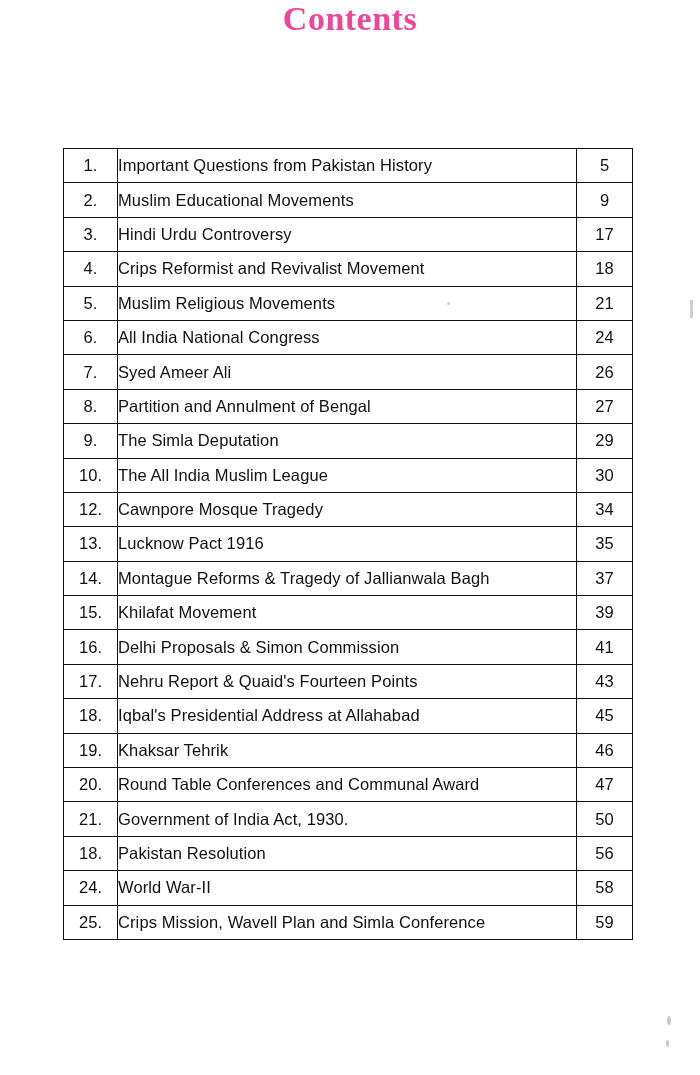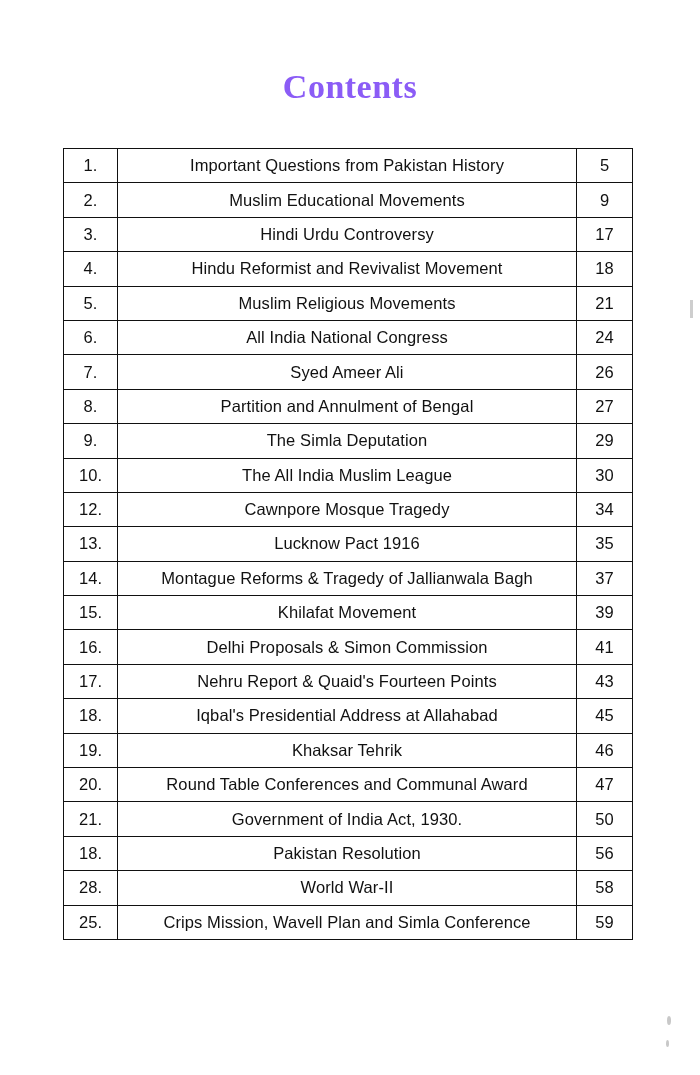--- a/index.html
+++ b/index.html
@@ -21,22 +21,21 @@
     position: relative;
     box-sizing: border-box;
   }
   .page-title {
     text-align: center;
     font-family: "Liberation Serif", serif;
     font-weight: bold;
     font-size: 34px;
     letter-spacing: 0.5px;
     margin: 0;
-    padding-top: 68px;
-    color: #8b5cf6;
+    color: #ec4899;
   }
   .toc-wrap {
     position: absolute;
     left: 63px;
     top: 148px;
     width: 570px;
   }
   table.toc {
     border-collapse: collapse;
     width: 570px;
@@ -56,21 +55,20 @@
     text-align: center;
     font-size: 16px;
   }
   td.title {
     padding-left: 12px;
     padding-right: 6px;
     white-space: nowrap;
     overflow: hidden;
     text-overflow: ellipsis;
     letter-spacing: 0.1px;
-    text-align: center;
   }
   td.pg {
     width: 55px;
     text-align: center;
     font-size: 16px;
   }
   
   .speck {
     position: absolute;
     background: #9a9a9a;
@@ -103,21 +101,21 @@
             <td class="title">Muslim Educational Movements</td>
             <td class="pg">9</td>
           </tr>
           <tr>
             <td class="num">3.</td>
             <td class="title">Hindi Urdu Controversy</td>
             <td class="pg">17</td>
           </tr>
           <tr>
             <td class="num">4.</td>
-            <td class="title">Hindu Reformist and Revivalist Movement</td>
+            <td class="title">Crips Reformist and Revivalist Movement</td>
             <td class="pg">18</td>
           </tr>
           <tr>
             <td class="num">5.</td>
             <td class="title">Muslim Religious Movements</td>
             <td class="pg">21</td>
           </tr>
           <tr>
             <td class="num">6.</td>
             <td class="title">All India National Congress</td>
@@ -192,21 +190,21 @@
             <td class="num">21.</td>
             <td class="title">Government of India Act, 1930.</td>
             <td class="pg">50</td>
           </tr>
           <tr>
             <td class="num">18.</td>
             <td class="title">Pakistan Resolution</td>
             <td class="pg">56</td>
           </tr>
           <tr>
-            <td class="num">28.</td>
+            <td class="num">24.</td>
             <td class="title">World War-II</td>
             <td class="pg">58</td>
           </tr>
           <tr>
             <td class="num">25.</td>
             <td class="title">Crips Mission, Wavell Plan and Simla Conference</td>
             <td class="pg">59</td>
           </tr>
         </tbody>
     </table>

